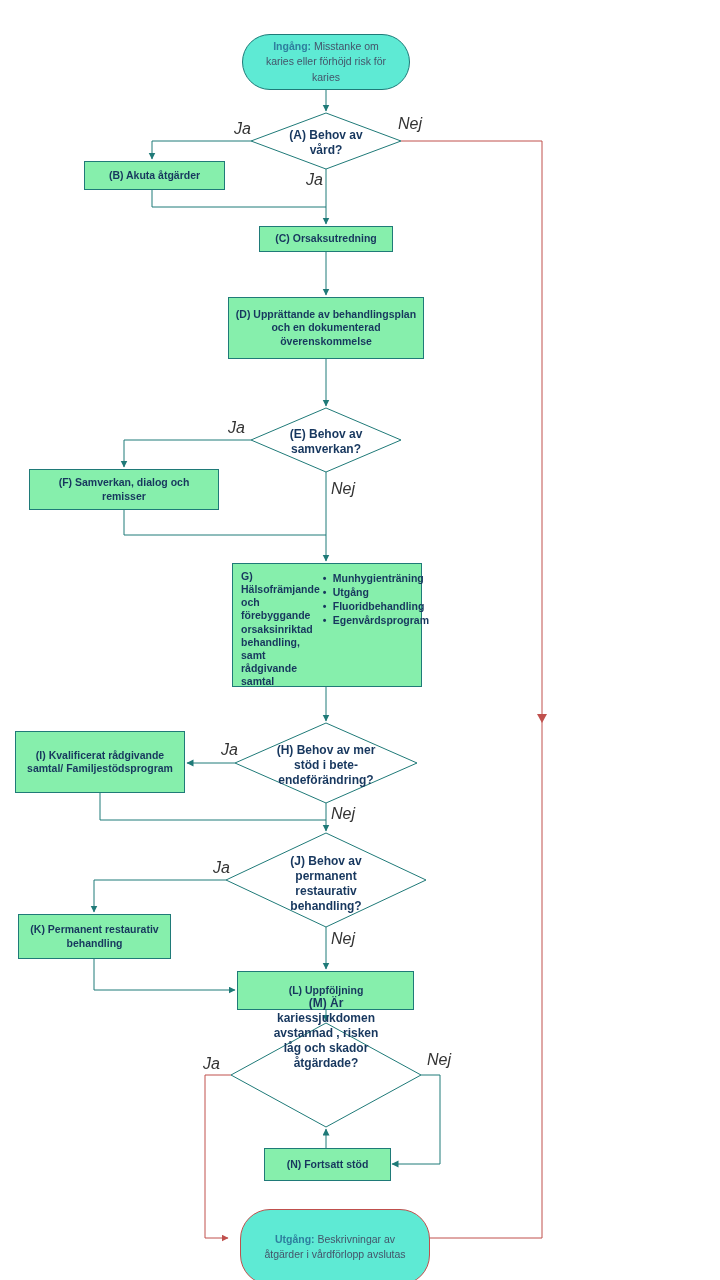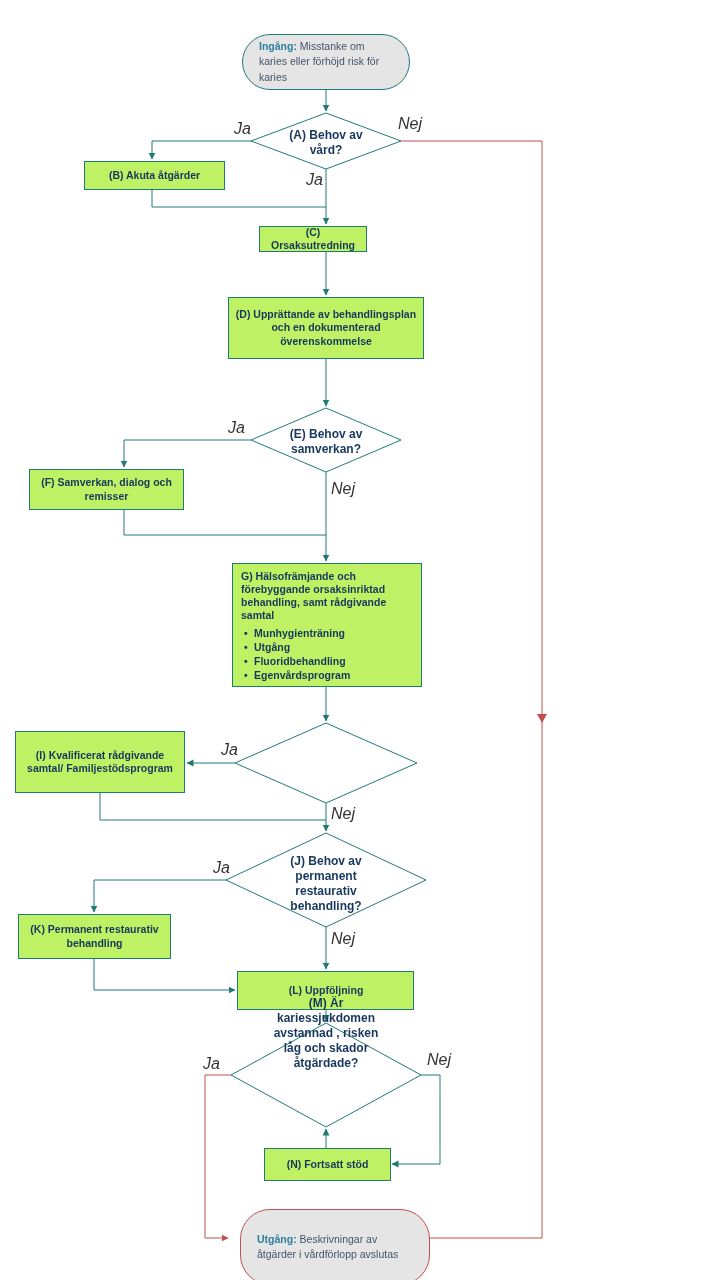--- a/index.html
+++ b/index.html
@@ -1,30 +1,30 @@
 <!DOCTYPE html>
 <html><head>
 <meta charset="utf-8">
 <style>
   html,body{margin:0;padding:0;background:#ffffff;}
   body{font-family:"Liberation Sans",sans-serif;}
   .canvas{position:relative;width:720px;height:1280px;background:#ffffff;overflow:hidden;}
   .wires{position:absolute;left:0;top:0;}
-  .box{position:absolute;background:#bef264;border:1px solid #1f7a78;color:#17375e;
+  .box{position:absolute;background:#86efac;border:1px solid #1f7a78;color:#17375e;
        font-size:10.5px;font-weight:700;line-height:1.25;display:flex;align-items:center;
        justify-content:center;text-align:center;padding:2px 6px;box-sizing:border-box;}
   .box--left{align-items:flex-start;justify-content:flex-start;text-align:left;
-       flex-direction:column;padding:6px 8px;}
+       flex-direction:row;padding:6px 8px;}
   .g-title{margin-bottom:2px;}
   .g-list{list-style:none;margin:1px 4px 0 0;padding:0;font-weight:700;}
   .g-list li{position:relative;padding-left:13px;margin-top:1px;}
   .g-list li::before{content:"•";position:absolute;left:3px;top:0;}
-  .stadium{position:absolute;background:#e5e5e5;border:1px solid #1f7a78;border-radius:30px;
+  .stadium{position:absolute;background:#5eead4;border:1px solid #1f7a78;border-radius:30px;
        color:#44546a;font-size:10.5px;font-weight:400;line-height:1.45;display:flex;
-       align-items:center;justify-content:center;padding:4px 16px;
+       align-items:center;justify-content:center;text-align:center;padding:4px 16px;
        box-sizing:border-box;}
   .stadium .prefix{color:#2e7f9e;font-weight:700;}
   .stadium--end{border-color:#c0504d;}
   .dlabel{position:absolute;color:#17375e;font-size:12px;font-weight:700;
        text-align:center;line-height:1.25;}
   .elabel{position:absolute;color:#333333;font-size:16px;font-style:italic;line-height:1;}
 </style>
 </head>
 <body>
 
@@ -87,27 +87,27 @@
   <div class="stadium stadium--end" style="left:240px;top:1209px;width:190px;height:76px;">
     <div>
       <span class="prefix">Utgång:</span>
       <span>Beskrivningar av åtgärder i vårdförlopp avslutas</span>
     </div>
   </div>
 
   <div class="box" style="left:84px;top:161px;width:141px;height:29px;">
     <span>(B) Akuta åtgärder</span>
   </div>
-  <div class="box" style="left:259px;top:226px;width:108px;height:26px;">
+  <div class="box" style="left:259px;top:226px;width:134px;height:26px;">
     <span>(C) Orsaksutredning</span>
   </div>
   <div class="box" style="left:228px;top:297px;width:196px;height:62px;">
     <span>(D) Upprättande av behandlingsplan och en dokumenterad överenskommelse</span>
   </div>
-  <div class="box" style="left:29px;top:469px;width:155px;height:41px;">
+  <div class="box" style="left:29px;top:469px;width:190px;height:41px;">
     <span>(F) Samverkan, dialog och remisser</span>
   </div>
   <div class="box box--left" style="left:232px;top:563px;width:190px;height:124px;">
     <div class="g-title">G) Hälsofrämjande och förebyggande orsaksinriktad behandling, samt rådgivande samtal</div>
     <ul class="g-list">
       <li>Munhygienträning</li>
       <li>Utgång</li>
       <li>Fluoridbehandling</li>
       <li>Egenvårdsprogram</li>
     </ul>
@@ -120,20 +120,21 @@
   </div>
   <div class="box" style="left:237px;top:971px;width:177px;height:39px;padding-left:7px;">
     <span>(L) Uppföljning</span>
   </div>
   <div class="box" style="left:264px;top:1148px;width:127px;height:33px;">
     <span>(N) Fortsatt stöd</span>
   </div>
 
   <div class="dlabel" style="left:276px;top:128px;width:100px;">(A) Behov av vård?</div>
   <div class="dlabel" style="left:271px;top:427px;width:110px;">(E) Behov av samverkan?</div>
+  <div class="dlabel" style="left:276px;top:743px;width:100px;">(H) Behov av mer stöd i bete-endeförändring?</div>
   <div class="dlabel" style="left:286px;top:854px;width:80px;">(J) Behov av permanent restaurativ behandling?</div>
   <div class="dlabel" style="left:271px;top:996px;width:110px;">(M) Är kariessjukdomen avstannad , risken låg och skador åtgärdade?</div>
 
   <div class="elabel" style="left:234px;top:121px;">Ja</div>
   <div class="elabel" style="left:398px;top:116px;">Nej</div>
   <div class="elabel" style="left:306px;top:172px;">Ja</div>
   <div class="elabel" style="left:228px;top:420px;">Ja</div>
   <div class="elabel" style="left:331px;top:481px;">Nej</div>
   <div class="elabel" style="left:221px;top:742px;">Ja</div>
   <div class="elabel" style="left:331px;top:806px;">Nej</div>

